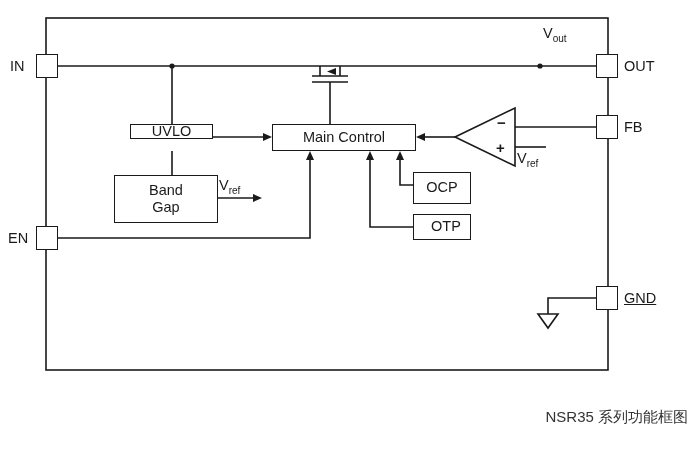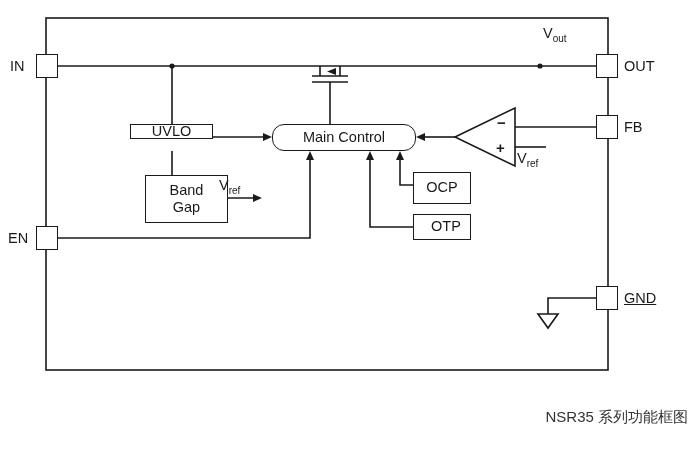--- a/index.html
+++ b/index.html
@@ -88,25 +88,25 @@
 
   <div class="lbl" style="left:10px;  top:58px;">IN</div>
   <div class="lbl" style="left:8px;   top:230px;">EN</div>
   <div class="lbl" style="left:624px; top:58px;">OUT</div>
   <div class="lbl" style="left:624px; top:119px;">FB</div>
   <div class="lbl" style="left:624px; top:290px;text-decoration:underline;">GND</div>
 
   <div class="blk" style="left:130px; top:124px; width:83px;  height:15px;">
     <span>UVLO</span>
   </div>
-  <div class="blk" style="left:145px; top:175px; width:83px;  height:48px;align-items:center;">
+  <div class="blk" style="left:114px; top:175px; width:104px;  height:48px;align-items:center;">
     <span>Band</span>
     <span>Gap</span>
   </div>
-  <div class="blk" style="left:272px; top:124px; width:144px; height:27px;border-radius:12px;">
+  <div class="blk" style="left:272px; top:124px; width:144px; height:27px;">
     <span>Main Control</span>
   </div>
   <div class="blk" style="left:413px; top:172px; width:58px;  height:32px;">
     <span>OCP</span>
   </div>
   <div class="blk" style="left:413px; top:214px; width:58px;  height:26px;padding-left:8px;">
     <span>OTP</span>
   </div>
 
   <div class="lbl" style="left:543px; top:25px;"><span>V</span><sub>out</sub></div>

